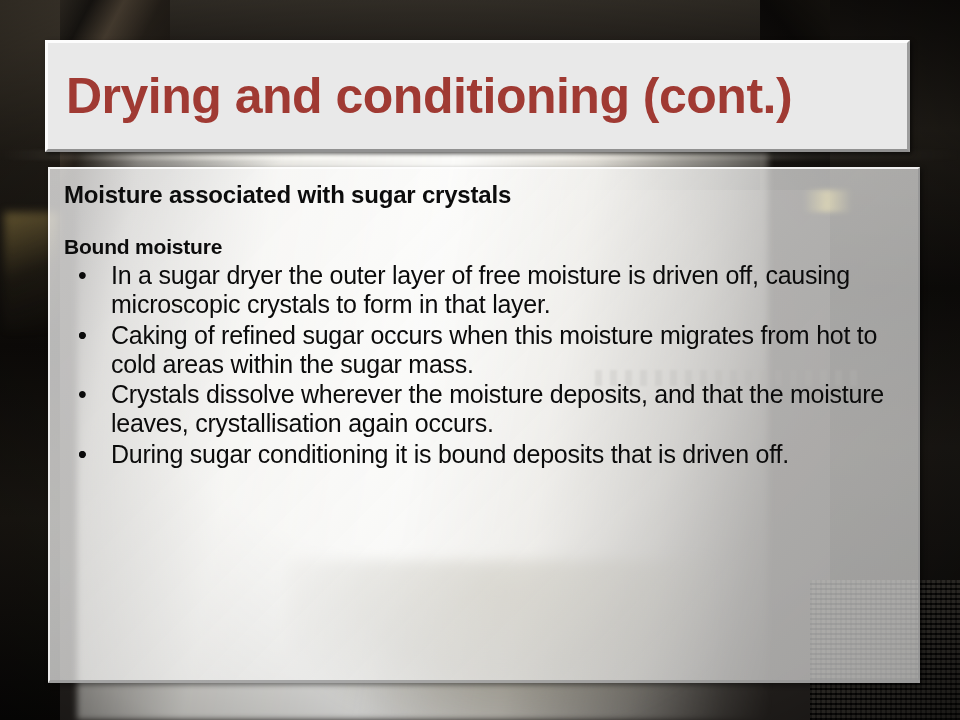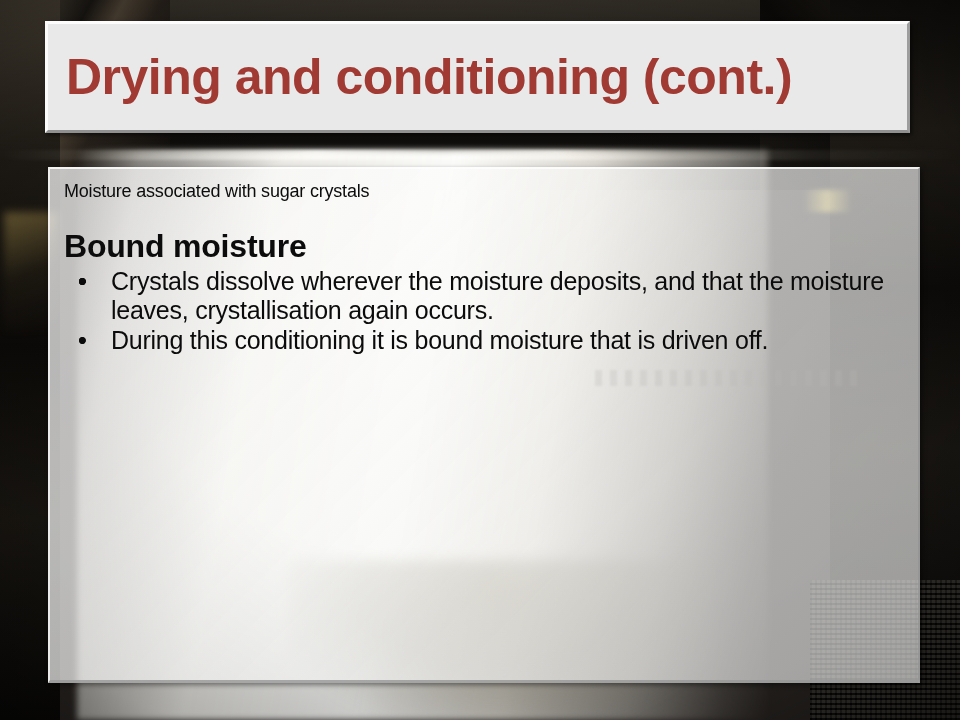--- a/index.html
+++ b/index.html
@@ -157,21 +157,21 @@
     position: absolute;
     inset: 0;
     background: radial-gradient(ellipse at 45% 48%,
       rgba(0,0,0,0) 40%, rgba(0,0,0,.25) 78%, rgba(0,0,0,.55) 100%);
   }
 
   
   .title-plate {
     position: absolute;
     left: 45px;
-    top: 21px;
+    top: 40px;
     width: 865px;
     height: 112px;
     background: #e9e9e9;
     border-top: 3px solid #fdfdfd;
     border-left: 3px solid #fbfbfb;
     border-right: 3px solid #9d9d9d;
     border-bottom: 3px solid #919191;
     box-sizing: border-box;
     box-shadow: 2px 2px 4px rgba(0,0,0,.55);
     display: flex;
@@ -209,32 +209,32 @@
     box-shadow: 2px 2px 5px rgba(0,0,0,.45);
     overflow: hidden;
   }
   .content-inner {
     position: relative;
     padding: 12px 14px 0 14px;
   }
 
   .subhead {
     margin: 0;
-    font-size: 18px;
-    font-weight: normal;
+    font-size: 24px;
+    font-weight: bold;
     color: #0c0c0c;
     letter-spacing: -0.2px;
     line-height: 1.18;
   }
   .gap-line {
     height: 26px;
   }
   .subhead-2 {
     margin: 0 0 1px 0;
-    font-size: 32px;
+    font-size: 21px;
     font-weight: bold;
     color: #0c0c0c;
     letter-spacing: -0.2px;
     line-height: 1.18;
   }
 
   ul.bullets {
     list-style: none;
     margin: 0;
     padding: 0;
@@ -284,36 +284,38 @@
 
       <p class="subhead">Moisture associated with sugar crystals</p>
 
       <div class="gap-line"></div>
 
       <p class="subhead-2">Bound moisture</p>
 
       <ul class="bullets">
         <li>
           <span class="dot">•</span>
-        </li>
-        <li>
-          <span class="dot">•</span>
-        </li>
-        <li>
-          <span class="dot">•</span>
+          <span>In a sugar dryer the outer layer of free moisture is driven off, causing microscopic crystals to form in that layer.</span>
+        </li>
+        <li>
+          <span class="dot">•</span>
+        </li>
+        <li>
+          <span class="dot">•</span>
+          <span>Caking of refined sugar occurs when this moisture migrates from hot to cold areas within the sugar mass.</span>
         </li>
         <li>
           <span class="dot">•</span>
           <span>Crystals dissolve wherever the moisture deposits, and that the moisture leaves, crystallisation again occurs.</span>
         </li>
         <li>
           <span class="dot">•</span>
         </li>
         <li>
           <span class="dot">•</span>
-          <span>During this conditioning it is bound moisture that is driven off.</span>
+          <span>During sugar conditioning it is bound deposits that is driven off.</span>
         </li>
       </ul>
 
     </div>
   </div>
 
 </div>
 
 </body></html>

